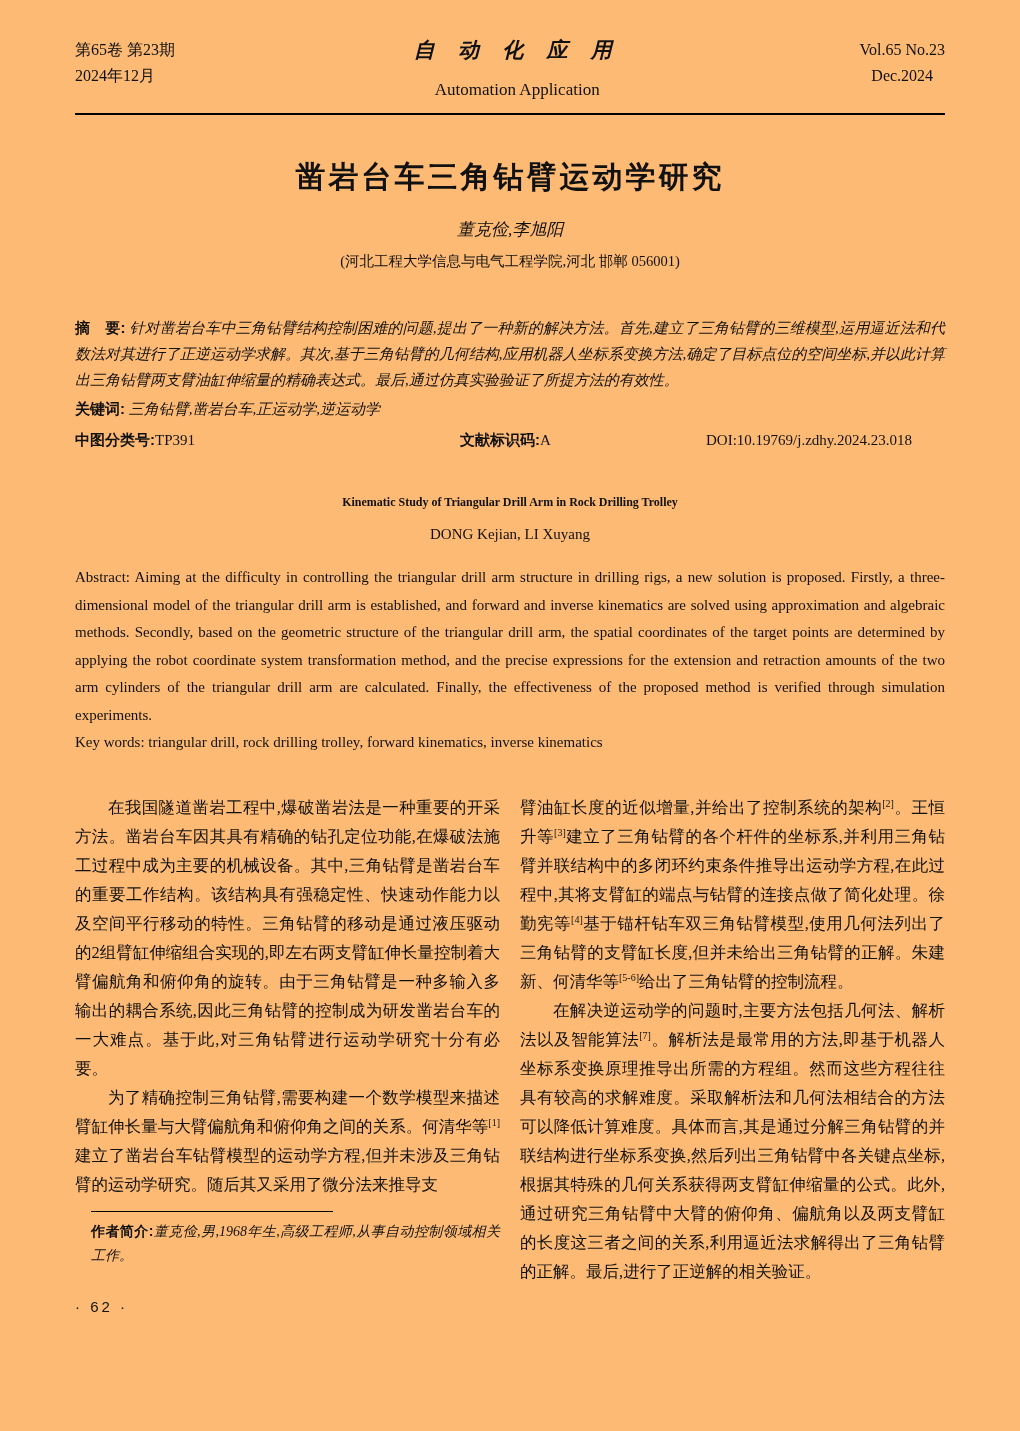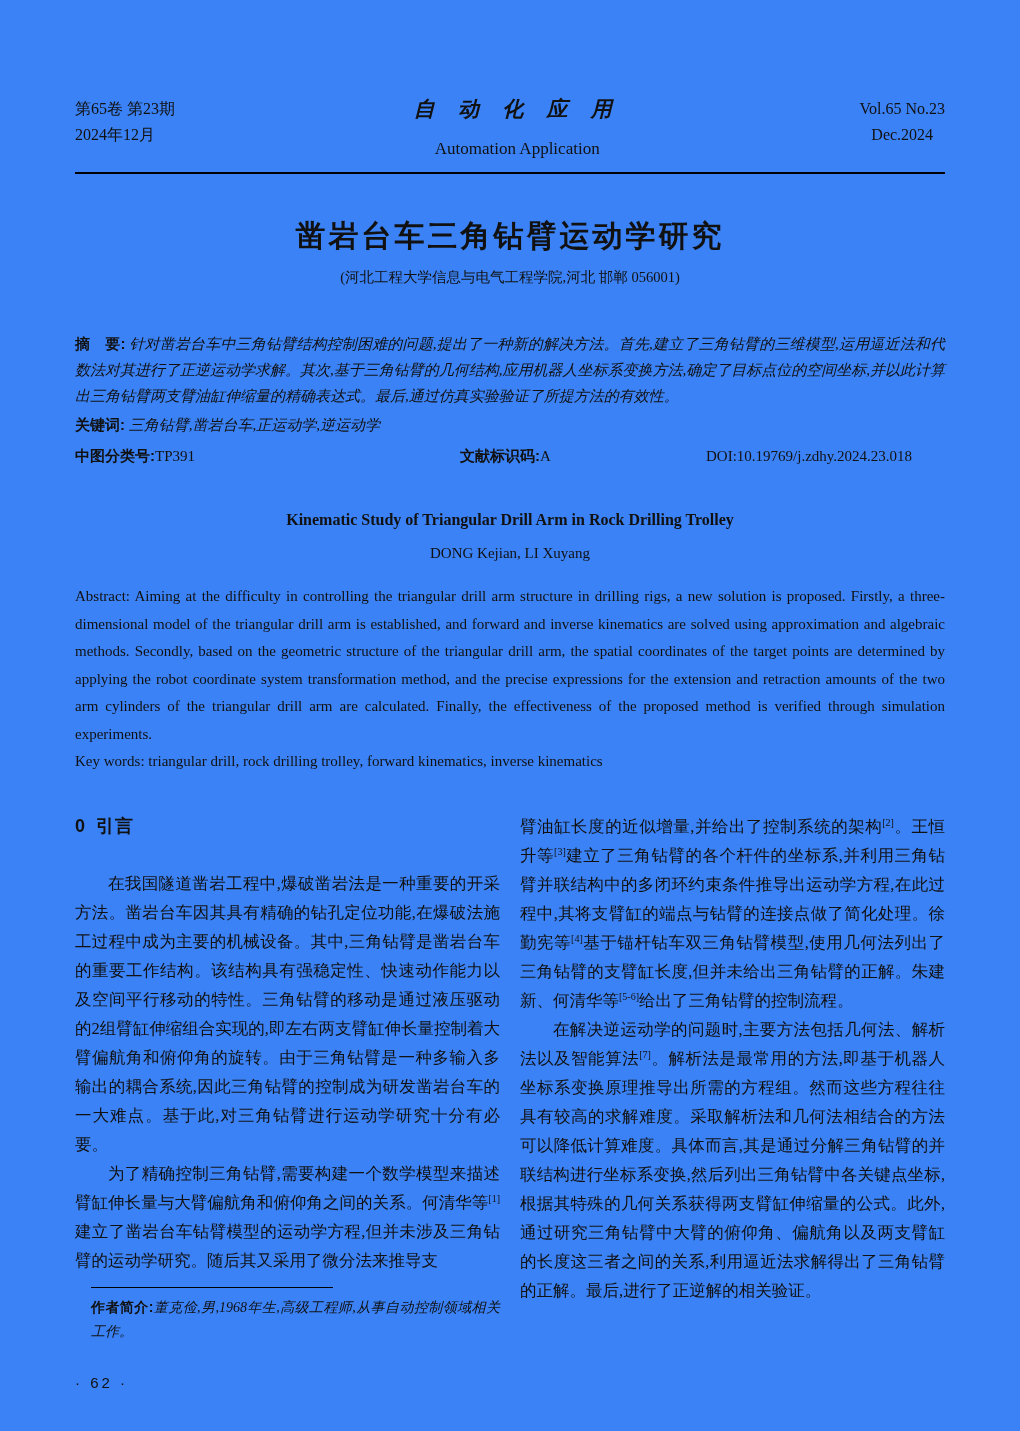--- a/index.html
+++ b/index.html
@@ -1,19 +1,19 @@
 <!DOCTYPE html>
 <html lang="zh"><head>
 <meta charset="utf-8">
 <style>
   html,body{margin:0;padding:0;background:#e8e8e8;}
   .page{
     width:1020px;height:1431px;box-sizing:border-box;margin:0 auto;
-    background:#3b82f6;color:#111111;position:relative;overflow:hidden;
-    padding:96px 75px 0 75px;
+    background:#fdba74;color:#111111;position:relative;overflow:hidden;
+    padding:37px 75px 0 75px;
     font-family:"Liberation Serif","DejaVu Serif",serif;
   }
   
   .jheader{display:flex;justify-content:space-between;align-items:stretch;
     padding-bottom:10px;border-bottom:2px solid #000;}
   .jh-left,.jh-right{font-size:16px;line-height:26px;}
   .jh-left{text-align:left;}
   .jh-right{text-align:center;}
   .jh-center{text-align:center;}
   .jname{font-size:21px;font-weight:bold;font-style:italic;letter-spacing:9px;line-height:26px;}
@@ -24,21 +24,21 @@
   .affil-zh{text-align:center;font-size:14.5px;margin-top:11px;}
   
   .abstract-zh{margin-top:44px;font-size:15px;line-height:26px;text-align:justify;font-style:italic;}
   .keywords-zh{margin-top:5px;font-size:15px;line-height:21px;font-style:italic;}
   .label-hei{font-family:"Liberation Sans","DejaVu Sans",sans-serif;font-weight:bold;font-style:normal;font-size:15px;}
   .meta-row{display:flex;margin-top:7px;font-size:15px;line-height:26px;}
   .meta-item-1{width:385px;}
   .meta-item-2{width:246px;}
   .meta-item-3{flex:1;}
   
-  .title-en{text-align:center;font-size:16px;font-weight:bold;margin:42px 0 16px 0;}
+  .title-en{text-align:center;font-size:12px;font-weight:bold;margin:42px 0 16px 0;}
   .authors-en{text-align:center;font-size:15px;margin-top:15px;}
   .affil-en{text-align:center;font-size:13.5px;margin-top:13px;}
   .abstract-en{margin-top:21px;font-size:15px;line-height:27.5px;text-align:justify;}
   .keywords-en{font-size:15px;line-height:27.5px;}
   .b{font-weight:normal;}
   
   .columns{display:flex;gap:20px;margin-top:36px;}
   .col{width:425px;font-size:16.5px;line-height:29px;text-align:justify;}
   .sec{font-family:"Liberation Sans","DejaVu Sans",sans-serif;font-size:18px;font-weight:bold;margin:0 0 28px 0;letter-spacing:1px;}
   .body-para{margin:0;}
@@ -65,20 +65,21 @@
       <div class="jname">自 动 化 应 用</div>
       <div class="jname-en">Automation Application</div>
     </div>
     <div class="jh-right">
       <div>Vol.65 No.23</div>
       <div>Dec.2024</div>
     </div>
   </header>
 
   <h1 class="title-zh">凿岩台车三角钻臂运动学研究</h1>
+  <div class="authors-zh">董克俭,李旭阳</div>
   <div class="affil-zh">(河北工程大学信息与电气工程学院,河北 邯郸 056001)</div>
 
   <div class="abstract-zh">
     <span class="label-hei">摘 要:</span>
     <span>针对凿岩台车中三角钻臂结构控制困难的问题,提出了一种新的解决方法。首先,建立了三角钻臂的三维模型,运用逼近法和代数法对其进行了正逆运动学求解。其次,基于三角钻臂的几何结构,应用机器人坐标系变换方法,确定了目标点位的空间坐标,并以此计算出三角钻臂两支臂油缸伸缩量的精确表达式。最后,通过仿真实验验证了所提方法的有效性。</span>
   </div>
 
   <div class="keywords-zh">
     <span class="label-hei">关键词:</span>
     <span>三角钻臂,凿岩台车,正运动学,逆运动学</span>
@@ -104,21 +105,20 @@
     <span>Aiming at the difficulty in controlling the triangular drill arm structure in drilling rigs, a new solution is proposed. Firstly, a three-dimensional model of the triangular drill arm is established, and forward and inverse kinematics are solved using approximation and algebraic methods. Secondly, based on the geometric structure of the triangular drill arm, the spatial coordinates of the target points are determined by applying the robot coordinate system transformation method, and the precise expressions for the extension and retraction amounts of the two arm cylinders of the triangular drill arm are calculated. Finally, the effectiveness of the proposed method is verified through simulation experiments.</span>
   </div>
 
   <div class="keywords-en">
     <span class="b">Key words:</span>
     <span>triangular drill, rock drilling trolley, forward kinematics, inverse kinematics</span>
   </div>
 
   <div class="columns">
     <div class="col">
-      <h3 class="sec">0 引言</h3>
       <div>
           <p class="body-para indent">在我国隧道凿岩工程中,爆破凿岩法是一种重要的开采方法。凿岩台车因其具有精确的钻孔定位功能,在爆破法施工过程中成为主要的机械设备。其中,三角钻臂是凿岩台车的重要工作结构。该结构具有强稳定性、快速动作能力以及空间平行移动的特性。三角钻臂的移动是通过液压驱动的2组臂缸伸缩组合实现的,即左右两支臂缸伸长量控制着大臂偏航角和俯仰角的旋转。由于三角钻臂是一种多输入多输出的耦合系统,因此三角钻臂的控制成为研发凿岩台车的一大难点。基于此,对三角钻臂进行运动学研究十分有必要。</p>
           <p class="body-para indent">为了精确控制三角钻臂,需要构建一个数学模型来描述臂缸伸长量与大臂偏航角和俯仰角之间的关系。何清华等<sup class="ref">[1]</sup>建立了凿岩台车钻臂模型的运动学方程,但并未涉及三角钻臂的运动学研究。随后其又采用了微分法来推导支</p>
         </div>
       <div class="footnote">
         <div class="fn-rule"></div>
         <p>
           <span class="fn-label">作者简介:</span><span>董克俭,男,1968年生,高级工程师,从事自动控制领域相关工作。</span>
         </p>
       </div>

